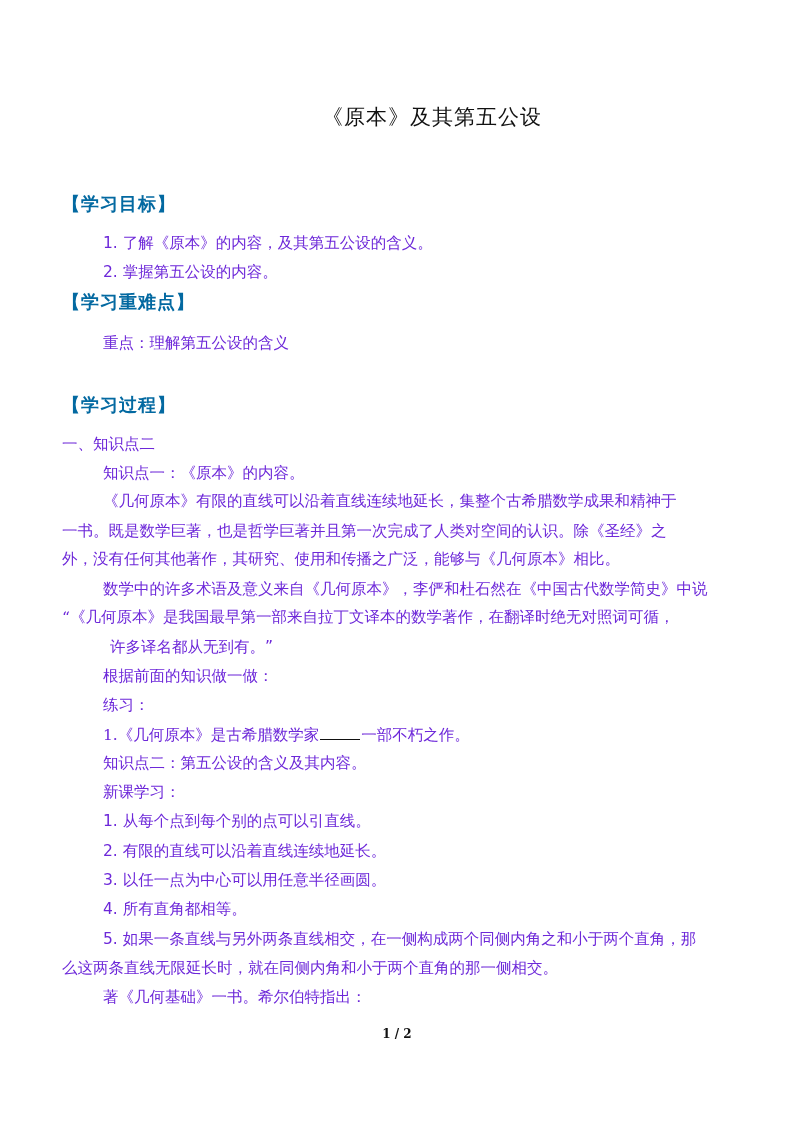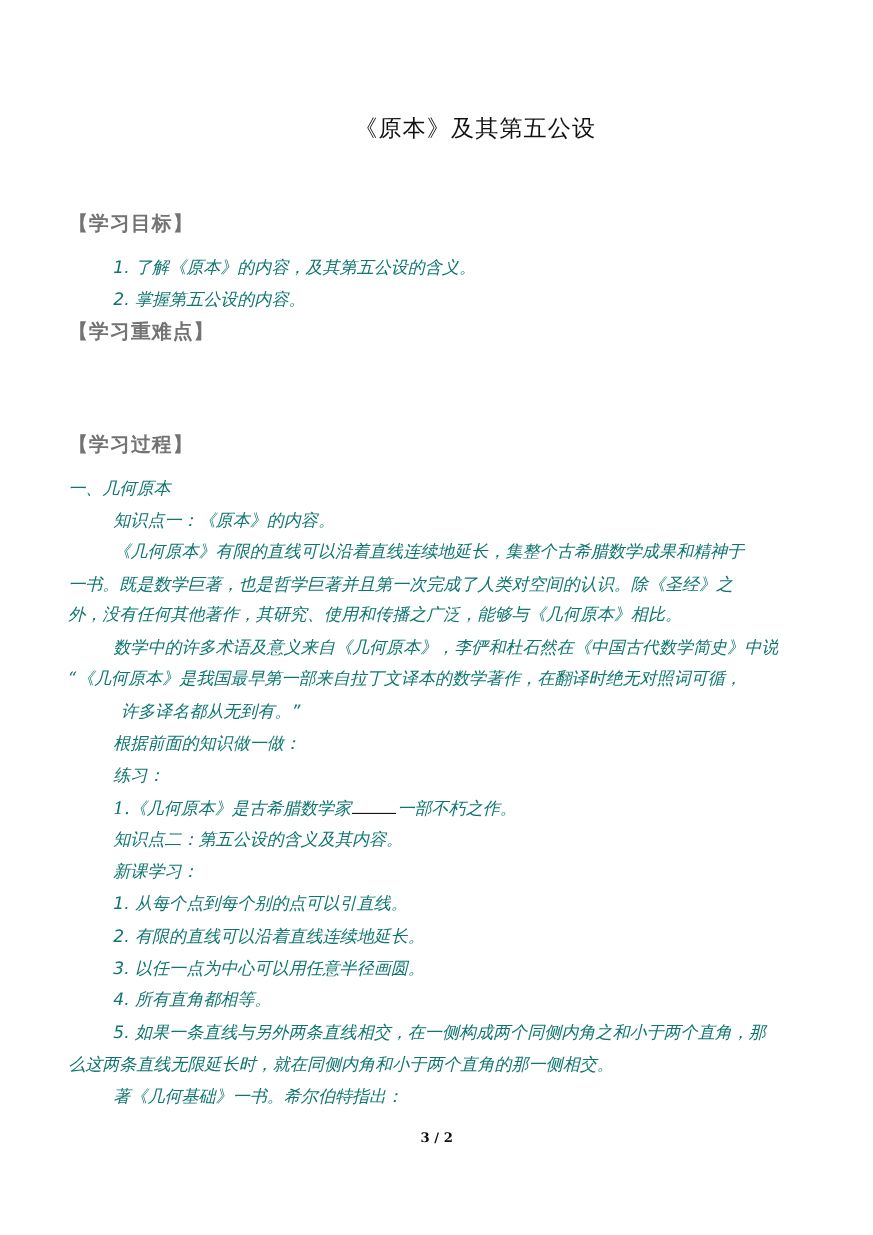--- a/index.html
+++ b/index.html
@@ -33,30 +33,29 @@
       color: #111;
       padding-left: 70px;
       box-sizing: border-box;
       font-family: "DejaVu Serif", "Liberation Serif", serif;
     }
     .line {
       position: absolute;
       white-space: nowrap;
       font-size: 15.5px;
       line-height: 20px;
-      color: #0f766e;
-      font-style: italic;
+      color: #6d28d9;
     }
     .heading {
       position: absolute;
       white-space: nowrap;
       font-size: 18px;
       font-weight: bold;
       line-height: 24px;
-      color: #737373;
+      color: #0369a1;
       font-family: "DejaVu Serif", "Liberation Serif", serif;
       letter-spacing: 1px;
     }
     .serif { font-family: "DejaVu Serif", "Liberation Serif", serif; }
     .blank {
       display: inline-block;
       width: 40px;
       border-bottom: 1.5px solid #111;
       height: 15px;
       vertical-align: baseline;
@@ -79,23 +78,24 @@
 
 <div class="page">
 
   <div class="title">《原本》及其第五公设</div>
 
   <div class="heading" style="left:62px; top:192px;">【学习目标】</div>
   <div class="line" style="left:103px; top:233px;">1. 了解《原本》的内容，及其第五公设的含义。</div>
   <div class="line" style="left:103px; top:262px;">2. 掌握第五公设的内容。</div>
 
   <div class="heading" style="left:62px; top:290px;">【学习重难点】</div>
+  <div class="line" style="left:103px; top:333px;">重点：理解第五公设的含义</div>
 
   <div class="heading" style="left:62px; top:393px;">【学习过程】</div>
-  <div class="line" style="left:62px; top:434px;">一、几何原本</div>
+  <div class="line" style="left:62px; top:434px;">一、知识点二</div>
   <div class="line" style="left:103px; top:463px;">知识点一：《原本》的内容。</div>
 
   <div class="line serif" style="left:103px; top:491px;">《几何原本》有限的直线可以沿着直线连续地延长，集整个古希腊数学成果和精神于</div>
   <div class="line" style="left:62px; top:521px;">一书。既是数学巨著，也是哲学巨著并且第一次完成了人类对空间的认识。除《圣经》之</div>
   <div class="line" style="left:62px; top:549px;">外，没有任何其他著作，其研究、使用和传播之广泛，能够与《几何原本》相比。</div>
 
   <div class="line serif" style="left:62px; top:607px;">“《几何原本》是我国最早第一部来自拉丁文译本的数学著作，在翻译时绝无对照词可循，</div>
   <div class="line" style="left:103px; top:579px;">数学中的许多术语及意义来自《几何原本》，李俨和杜石然在《中国古代数学简史》中说</div>
   <div class="line" style="left:62px; top:637px;margin-left:48px;">许多译名都从无到有。”</div>
 
@@ -112,14 +112,14 @@
   <div class="line" style="left:103px; top:811px;">1. 从每个点到每个别的点可以引直线。</div>
   <div class="line" style="left:103px; top:841px;">2. 有限的直线可以沿着直线连续地延长。</div>
   <div class="line" style="left:103px; top:870px;">3. 以任一点为中心可以用任意半径画圆。</div>
   <div class="line" style="left:103px; top:899px;">4. 所有直角都相等。</div>
 
   <div class="line" style="left:103px; top:929px;">5. 如果一条直线与另外两条直线相交，在一侧构成两个同侧内角之和小于两个直角，那</div>
   <div class="line" style="left:62px; top:958px;">么这两条直线无限延长时，就在同侧内角和小于两个直角的那一侧相交。</div>
 
   <div class="line" style="left:103px; top:987px;">著《几何基础》一书。希尔伯特指出：</div>
 
-  <div class="footer">3 / 2</div>
+  <div class="footer">1 / 2</div>
 </div>
 
 </body></html>

